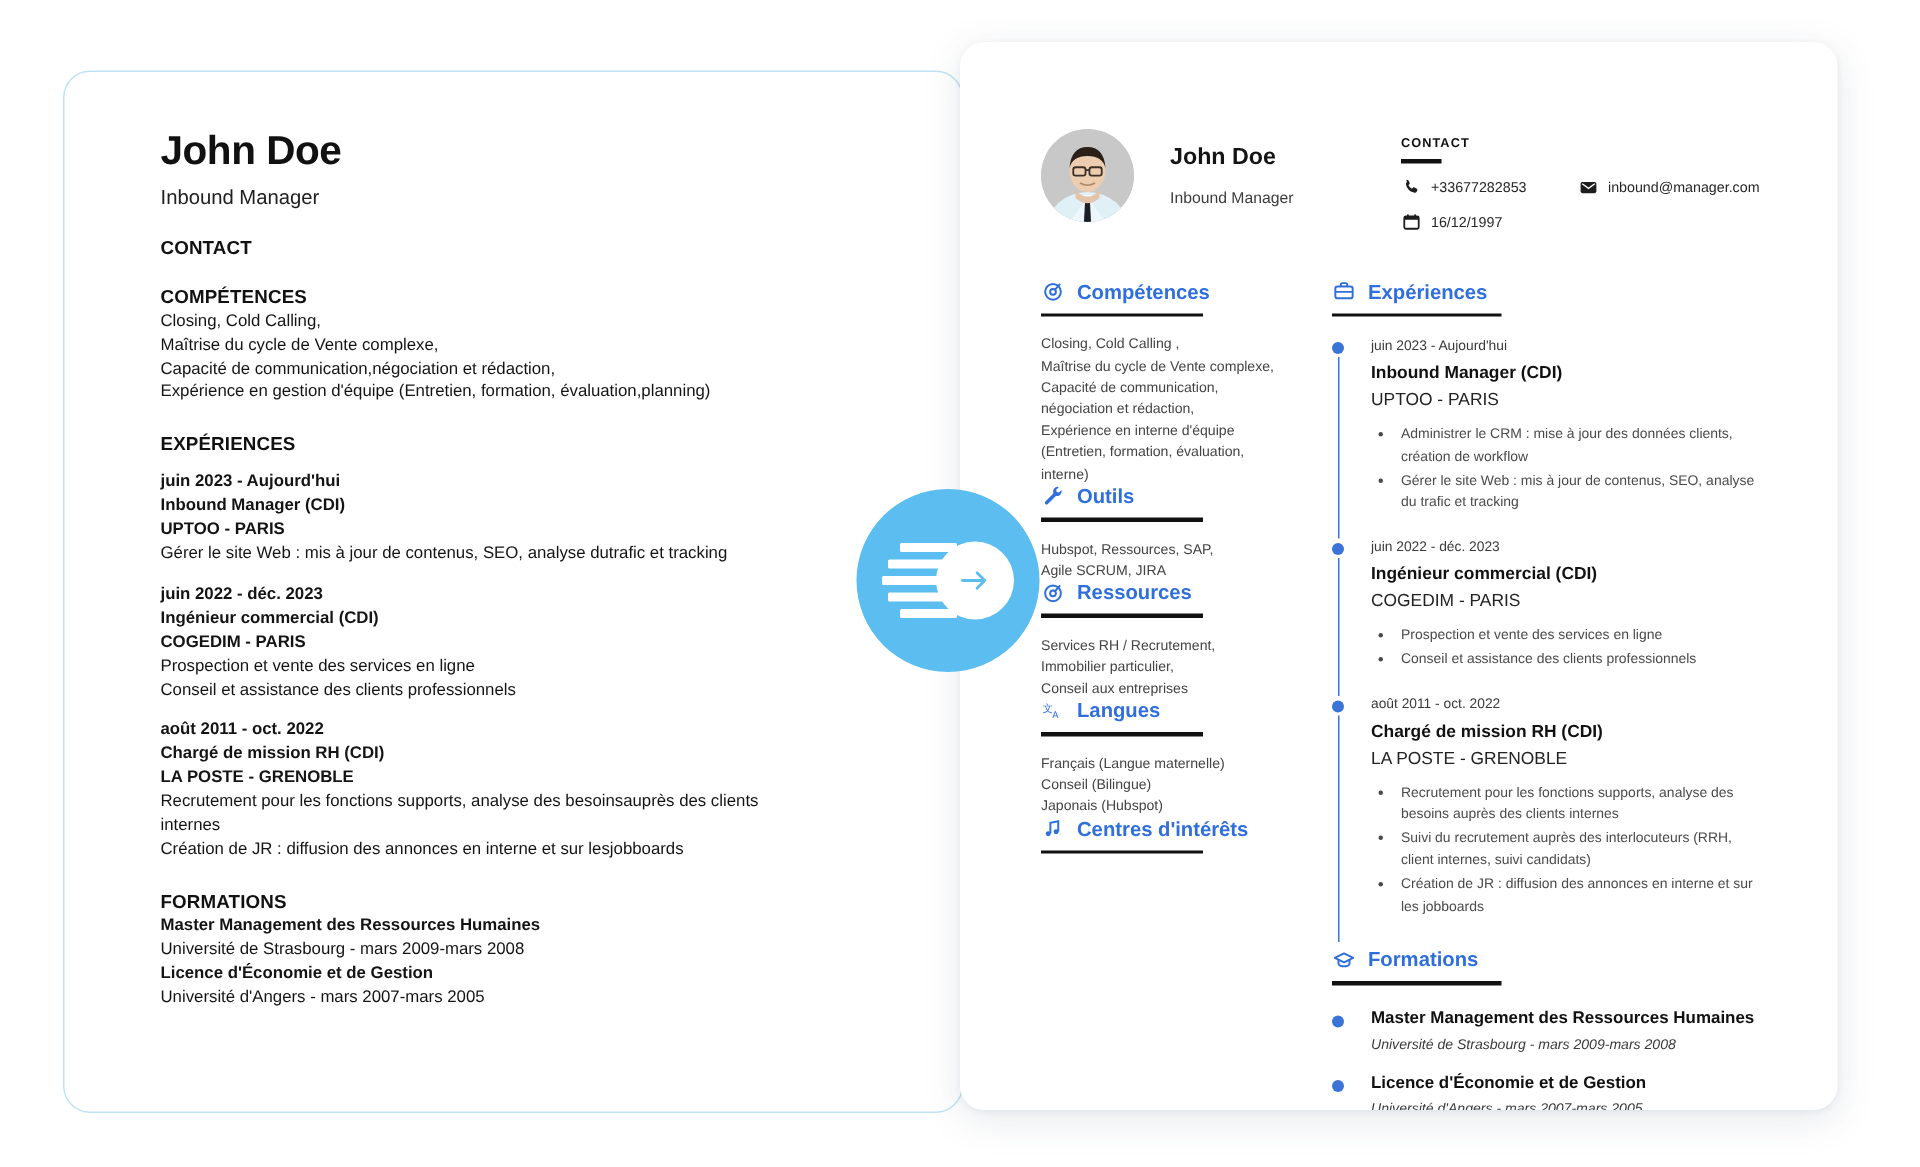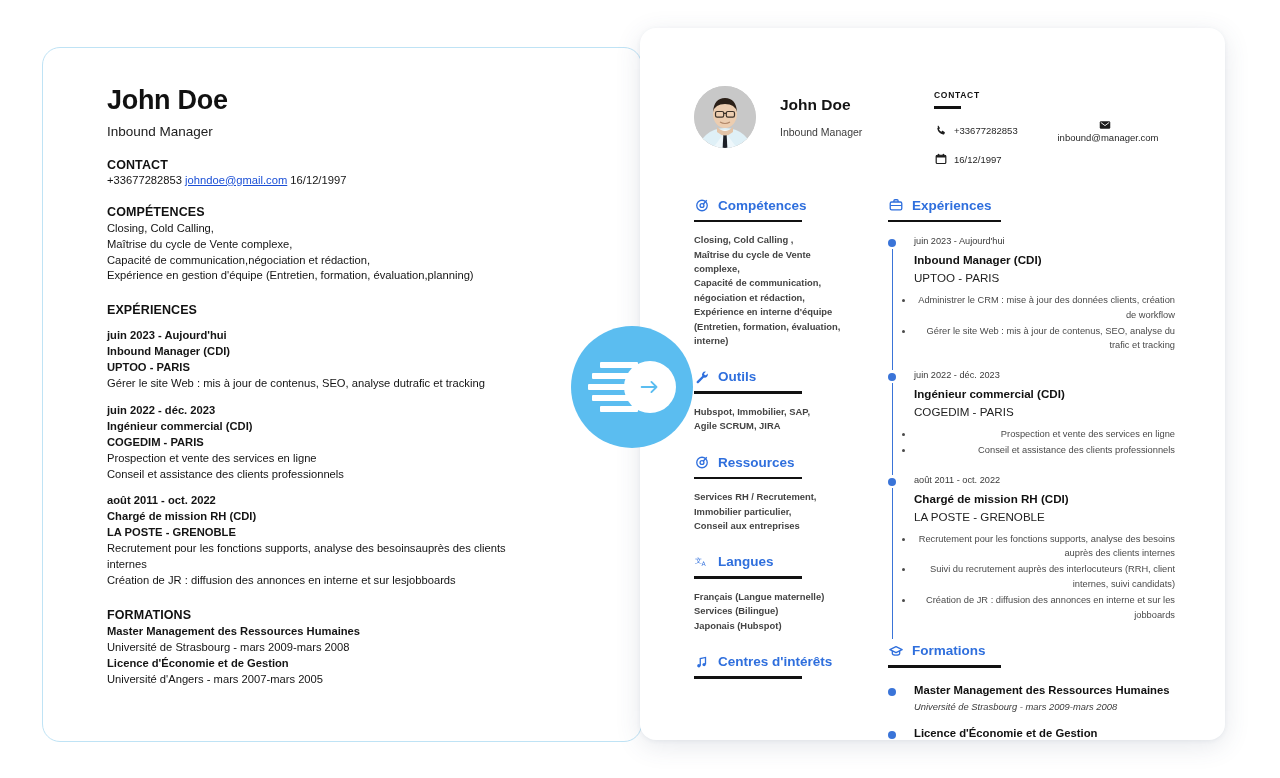--- a/index.html
+++ b/index.html
@@ -54,47 +54,47 @@
   .r-head-name { margin-left: 24px; width: 150px; padding-top: 10px; }
   .r-name { font-size: 15.5px; font-weight: bold; color: #141414; }
   .r-role { font-size: 10.5px; color: #3c3c3c; margin-top: 12px; }
 
   .r-contact { margin-left: 4px; padding-top: 4px; }
   .r-contact-title { font-size: 8.5px; font-weight: bold; color: #111; letter-spacing: 0.7px; }
   .r-contact-rule { width: 27px; height: 2.6px; background: #111; margin: 6px 0 10px 0; }
   .r-contact-lines { display: flex; flex-wrap: wrap; width: 230px; row-gap: 10px; }
   .r-cl { display: flex; align-items: center; font-size: 9.5px; color: #262626; }
   .r-cl.phone { width: 118px; }
-  .r-cl.mail { width: 112px; flex-direction: column; }
+  .r-cl.mail { width: 112px; }
   .r-cl.date { width: 100%; }
   .r-cl .ic { width: 13px; height: 13px; margin-right: 7px; flex: 0 0 13px; display:flex; align-items:center; justify-content:center; }
 
   .r-body { display: flex; margin-top: 32px; }
   .r-col-left { width: 160px; flex: 0 0 160px; }
   .r-col-right { flex: 1; margin-left: 34px; }
 
   .sec-head { display: flex; align-items: center; }
   .sec-head .sic { width: 15px; height: 15px; flex: 0 0 15px; margin-right: 9px; display:flex; align-items:center; justify-content:center;}
   .sec-title { font-size: 13.5px; font-weight: bold; color: #2f6fdd; }
   .sec-rule { height: 2.6px; background: #111; margin-top: 7px; }
   .rule-s { width: 108px; }
   .rule-l { width: 113px; }
   .sec-body { margin-top: 11px; }
-  .s-line { font-size: 9.4px; color: #444; line-height: 1.53; font-weight: bold; }
-  .sec-grp { margin-top: 21px; }
+  .s-line { font-size: 9.4px; color: #444; line-height: 1.53; }
+  .sec-grp { }
 
   
   .tl { position: relative; padding-left: 26px; margin-top: 14px; }
   .tl-item { position: relative; padding-bottom: 15px; }
   .tl-dot { position: absolute; left: -26px; top: 3px; width: 8px; height: 8px; border-radius: 50%; background: #3a74d8; }
   .tl-bar { position: absolute; left: -22.5px; top: 13px; bottom: 0; width: 1.6px; background: #3a74d8; }
   .tl-date { font-size: 9.2px; color: #3a3a3a; }
   .tl-title { font-size: 11.6px; font-weight: bold; color: #111; margin-top: 7px; }
   .tl-org { font-size: 11.6px; color: #222; margin-top: 5px; }
-  .tl-ul { margin: 9px 0 0 0; text-align: right; }
+  .tl-ul { margin: 9px 0 0 17px; }
   .tl-ul li { font-size: 9.3px; color: #4a4a4a; line-height: 1.55; margin-bottom: 2px; padding-left: 3px; }
 
   .form-list { margin-top: 16px; padding-left: 26px; }
   .form-item { position: relative; margin-bottom: 15px; }
   .form-dot { position: absolute; left: -26px; top: 4px; width: 8px; height: 8px; border-radius: 50%; background: #3a74d8; }
   .form-title { font-size: 11.3px; font-weight: bold; color: #111; }
   .form-sub { font-size: 9.4px; color: #3a3a3a; font-style: italic; margin-top: 5px; }
 
   
   .badge {
@@ -115,25 +115,20 @@
 
 <div class="stage">
 
   <div class="left-card">
     <div class="left-inner">
       <div class="l-name">John Doe</div>
       <div class="l-role">Inbound Manager</div>
 
       <div class="l-sec">
         <div class="l-sec-title">CONTACT</div>
-        <div class="l-contact-row">
-          <span>+33677282853</span>
-          <span class="l-mail">johndoe@gmail.com</span>
-          <span>16/12/1997</span>
-        </div>
       </div>
 
       <div class="l-sec">
         <div class="l-sec-title">COMPÉTENCES</div>
         <div class="l-line">Closing, Cold Calling,</div>
         <div class="l-line">Maîtrise du cycle de Vente complexe,</div>
         <div class="l-line">Capacité de communication,négociation et rédaction,</div>
         <div class="l-line">Expérience en gestion d'équipe (Entretien, formation, évaluation,planning)</div>
       </div>
 
@@ -275,21 +270,21 @@
             <div class="sec-head">
               <span class="sic">
                 <svg viewBox="0 0 16 16" width="14" height="14">
                     <path d="M11.6 1.8a3.6 3.6 0 0 0-3.3 5L2.2 12.9a1.3 1.3 0 1 0 1.9 1.9l6.1-6.1a3.6 3.6 0 0 0 4.3-4.6l-2 2-1.7-.4-.4-1.7 2-2a3.6 3.6 0 0 0-.8-.2z" fill="#2f6fdd"></path>
                   </svg>
               </span>
               <span class="sec-title">Outils</span>
             </div>
             <div class="sec-rule rule-s"></div>
             <div class="sec-body">
-              <div class="s-line">Hubspot, Immobilier, SAP,</div>
+              <div class="s-line">Hubspot, Ressources, SAP,</div>
               <div class="s-line">Agile SCRUM, JIRA</div>
             </div>
           </div>
 
           <div class="sec-grp">
             <div class="sec-head">
               <span class="sic">
                 <svg viewBox="0 0 16 16" width="14" height="14">
                     <circle cx="8" cy="8.6" r="6" fill="none" stroke="#2f6fdd" stroke-width="1.5"></circle>
                     <circle cx="8" cy="8.6" r="2.2" fill="none" stroke="#2f6fdd" stroke-width="1.5"></circle>
@@ -312,21 +307,21 @@
                 <svg viewBox="0 0 16 16" width="14" height="14">
                     <text x="0" y="9" font-family="DejaVu Sans, sans-serif" font-size="8" fill="#2f6fdd">文</text>
                     <text x="7.5" y="13" font-family="DejaVu Sans, sans-serif" font-size="7" fill="#2f6fdd">A</text>
                   </svg>
               </span>
               <span class="sec-title">Langues</span>
             </div>
             <div class="sec-rule rule-s"></div>
             <div class="sec-body">
               <div class="s-line">Français (Langue maternelle)</div>
-              <div class="s-line">Services (Bilingue)</div>
+              <div class="s-line">Conseil (Bilingue)</div>
               <div class="s-line">Japonais (Hubspot)</div>
             </div>
           </div>
 
           <div class="sec-grp">
             <div class="sec-head">
               <span class="sic">
                 <svg viewBox="0 0 16 16" width="14" height="14">
                     <path d="M6 12.2V4.1l6-1.3v7.9" fill="none" stroke="#2f6fdd" stroke-width="1.5"></path>
                     <circle cx="4.4" cy="12.3" r="1.9" fill="#2f6fdd"></circle>

